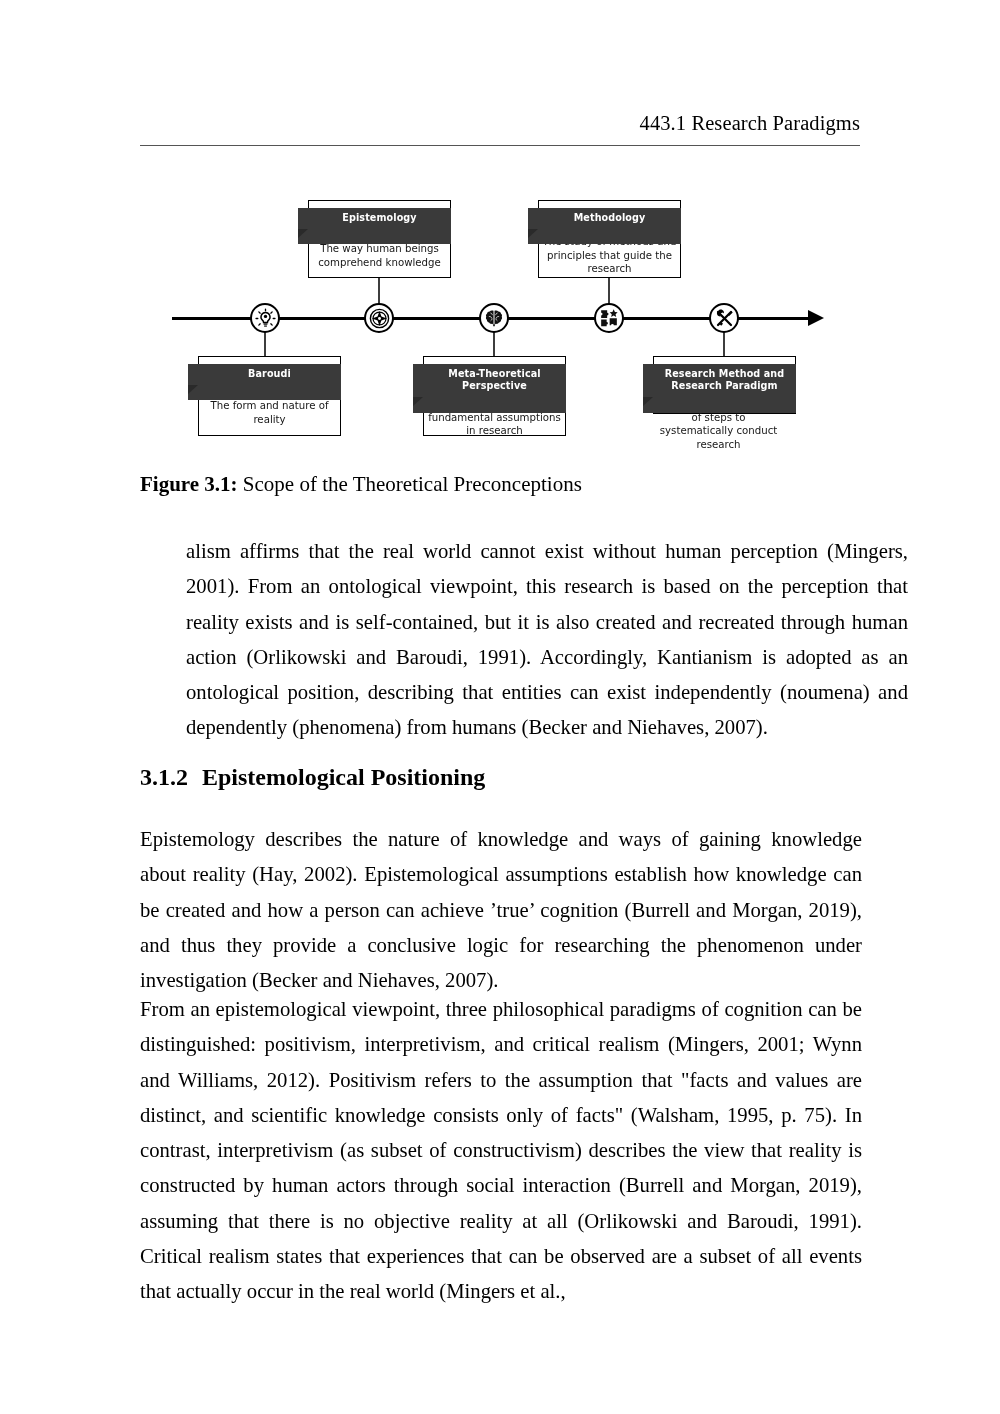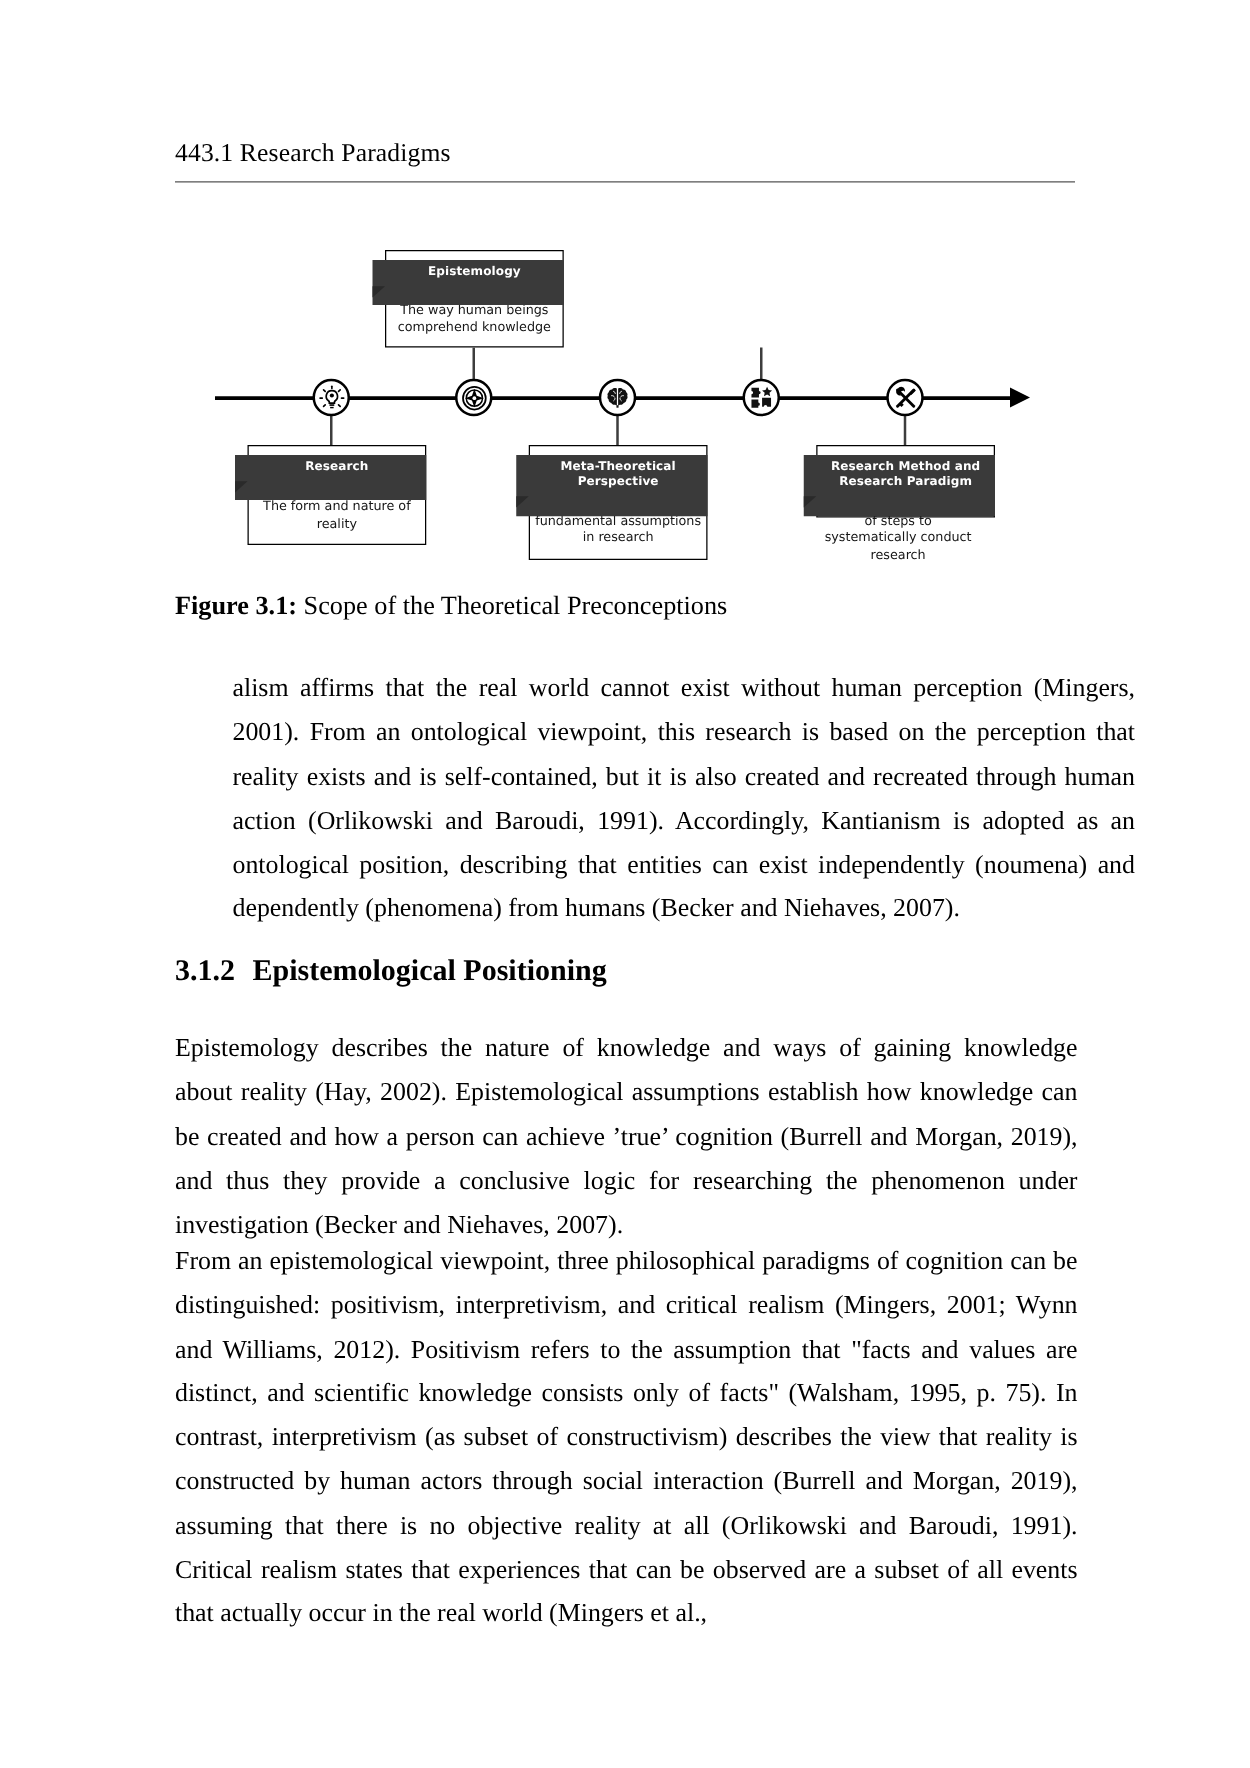--- a/index.html
+++ b/index.html
@@ -16,21 +16,21 @@
     overflow: hidden;
   }
 
   
   .page-header {
     position: absolute;
     left: 140px;
     top: 112px;
     width: 720px;
     display: flex;
-    justify-content: flex-start;
+    justify-content: flex-end;
     align-items: baseline;
     font-size: 20.5px;
     letter-spacing: .1px;
   }
   .page-header .hdr-rule {
     position: absolute;
     left: 0;
     right: 0;
     top: 33px;
     height: 1px;
@@ -194,29 +194,35 @@
     <div class="stem" style="left:468px; top:100px;  height:27px;"></div>
     <div class="stem" style="left:583px; top:153px; height:26px;"></div>
 
     <div class="card" style="left:168px; top:22px; width:143px; height:78px;">
       <div class="card-body"></div>
       <div class="card-title">Epistemology</div>
       <div class="card-title fold-holder" style="background:transparent; padding:0; left:-10px; top:29px; width:10px; height:9px; right:auto; border-left:10px solid #2a2a2a; border-bottom:9px solid transparent; box-sizing:border-box;"></div>
       <div class="card-text" style="top:42px;">The way human beings comprehend knowledge</div>
     </div>
 
+    <div class="card" style="left:398px; top:22px; width:143px; height:78px;">
+      <div class="card-body"></div>
+      <div class="card-title">Methodology</div>
+      <div class="card-title" style="background:transparent; padding:0; left:-10px; top:29px; width:10px; height:9px; right:auto; border-left:10px solid #2a2a2a; border-bottom:9px solid transparent; box-sizing:border-box;"></div>
+      <div class="card-text" style="top:35px;">The study of methods and principles that guide the research</div>
+    </div>
 
     <div class="card" style="left:58px; top:178px; width:143px; height:80px;">
       <div class="card-body"></div>
-      <div class="card-title">Research</div>
+      <div class="card-title">Baroudi</div>
       <div class="card-title" style="background:transparent; padding:0; left:-10px; top:29px; width:10px; height:9px; right:auto; border-left:10px solid #2a2a2a; border-bottom:9px solid transparent; box-sizing:border-box;"></div>
       <div class="card-text" style="top:43px;">The form and nature of reality</div>
     </div>
 
-    <div class="card" style="left:283px; top:178px; width:143px; height:92px;">
+    <div class="card" style="left:283px; top:178px; width:143px; height:80px;">
       <div class="card-body"></div>
       <div class="card-title">Meta-Theoretical Perspective</div>
       <div class="card-title" style="background:transparent; padding:0; left:-10px; top:41px; width:10px; height:9px; right:auto; border-left:10px solid #2a2a2a; border-bottom:9px solid transparent; box-sizing:border-box;"></div>
       <div class="card-text" style="top:41px;">A collection of fundamental assumptions in research</div>
     </div>
 
     <div class="card" style="left:513px; top:178px; width:143px; height:58px;">
       <div class="card-body"></div>
       <div class="card-title">Research Method and Research Paradigm</div>
       <div class="card-title" style="background:transparent; padding:0; left:-10px; top:41px; width:10px; height:9px; right:auto; border-left:10px solid #2a2a2a; border-bottom:9px solid transparent; box-sizing:border-box;"></div>

